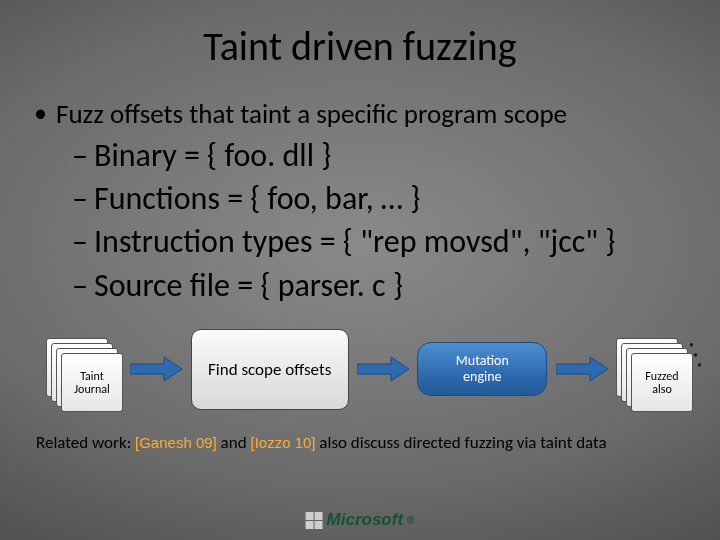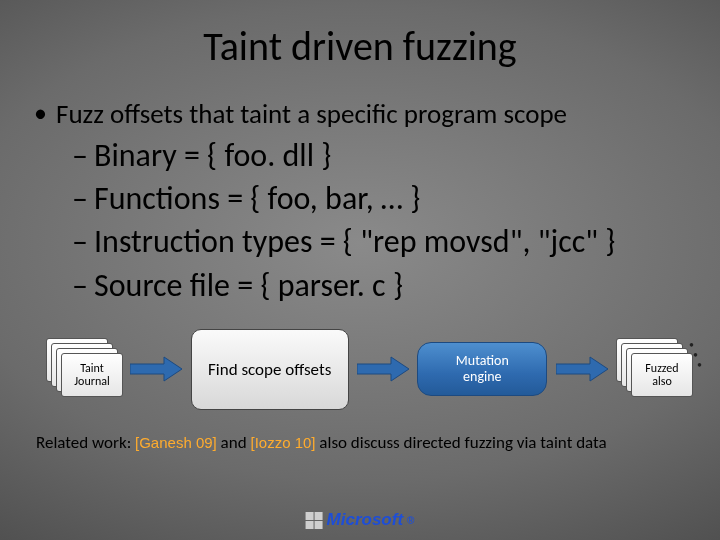--- a/index.html
+++ b/index.html
@@ -51,21 +51,21 @@
   display: flex;
   align-items: center;
   justify-content: space-between;
   padding: 22px 28px 8px 46px;
   gap: 6px;
 }
 .stack { position: relative; width: 76px; height: 62px; flex-shrink: 0; }
 .card {
   position: absolute;
   width: 62px;
-  height: 44px;
+  height: 59px;
   background: linear-gradient(#ffffff, #e6e6e6);
   border: 1px solid #555;
   border-radius: 3px;
 }
 .card.c1 { left: 0; top: 0; }
 .card.c2 { left: 5px; top: 5px; }
 .card.c3 { left: 10px; top: 10px; }
 .card.c4 {
   left: 15px; top: 15px;
   display: flex; flex-direction: column; justify-content: center; align-items: center;
@@ -109,21 +109,21 @@
 }
 .mono { font-family: Liberation Sans, sans-serif; color: #ffac2e; font-size: 15px; }
 .logo {
   position: absolute;
   bottom: 10px;
   left: 50%;
   transform: translateX(-50%);
   display: flex;
   align-items: center;
   gap: 4px;
-  color: #1d4ed8;
+  color: #14532d;
   font-size: 17px;
   font-style: italic;
   font-weight: bold;
   font-family: "Segoe UI", Arial, sans-serif;
 }
 .mslogo-grid { display: grid; grid-template-columns: 8px 8px; grid-template-rows: 8px 8px; gap: 1px; }
 .mslogo-grid span { background: #cfcfcf; }
 </style>
 </head>
 <body>

